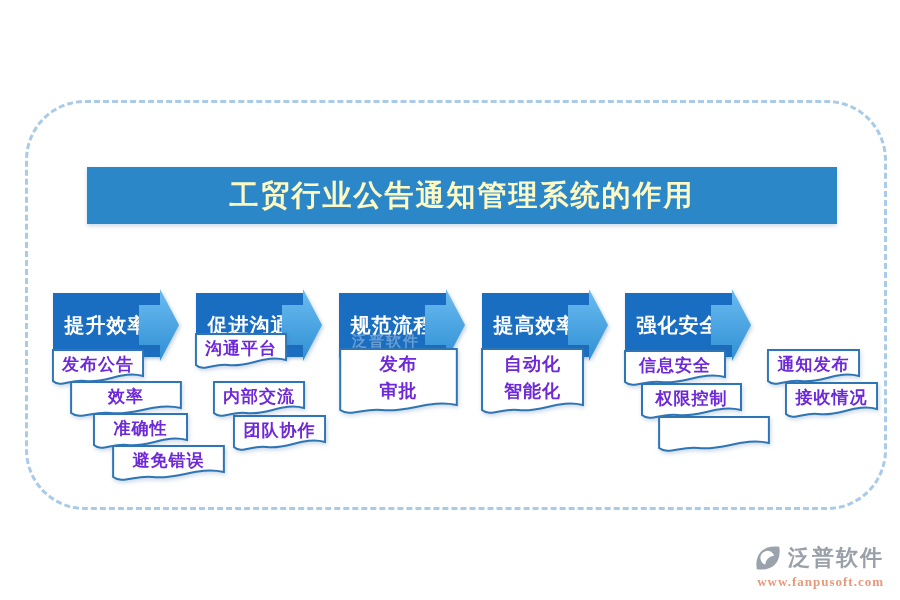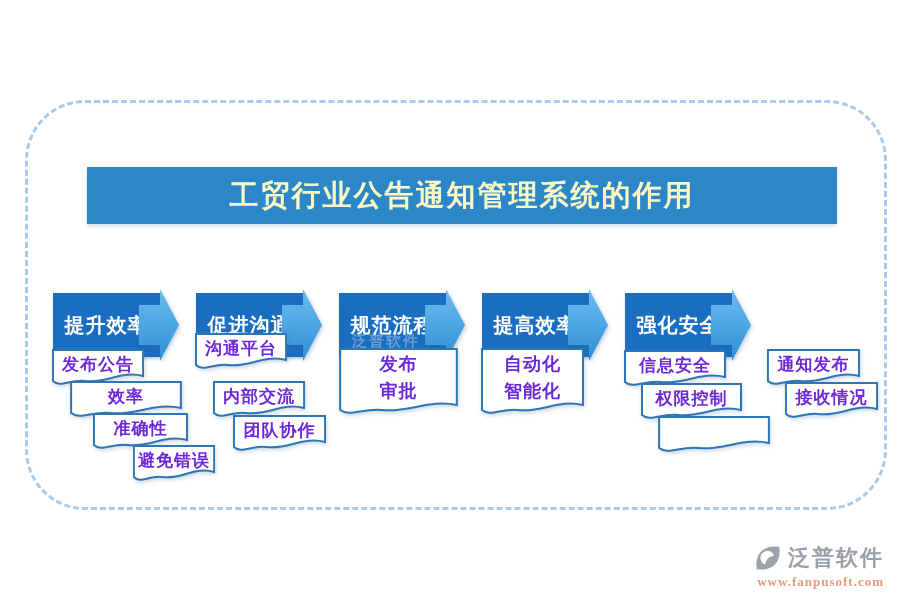--- a/index.html
+++ b/index.html
@@ -156,21 +156,21 @@
         <path d="M1,1 H99 V27 C76,21 58,35 36,32 C20,30 9,39 1,32 Z"></path>
       </svg>
     <span class="doc-label">效率</span>
   </div>
   <div class="doc" style="left:93px;top:413px;width:95px;height:42px;z-index:8">
     <svg viewBox="0 0 100 42" preserveAspectRatio="none">
         <path d="M1,1 H99 V27 C76,21 58,35 36,32 C20,30 9,39 1,32 Z"></path>
       </svg>
     <span class="doc-label">准确性</span>
   </div>
-  <div class="doc" style="left:133px;top:445px;width:82px;height:42px;z-index:9">
+  <div class="doc" style="left:112px;top:445px;width:113px;height:42px;z-index:9">
     <svg viewBox="0 0 100 42" preserveAspectRatio="none">
         <path d="M1,1 H99 V27 C76,21 58,35 36,32 C20,30 9,39 1,32 Z"></path>
       </svg>
     <span class="doc-label">避免错误</span>
   </div>
 
   <div class="doc" style="left:195px;top:333px;width:92px;height:42px;z-index:6">
     <svg viewBox="0 0 100 42" preserveAspectRatio="none">
         <path d="M1,1 H99 V27 C76,21 58,35 36,32 C20,30 9,39 1,32 Z"></path>
       </svg>

